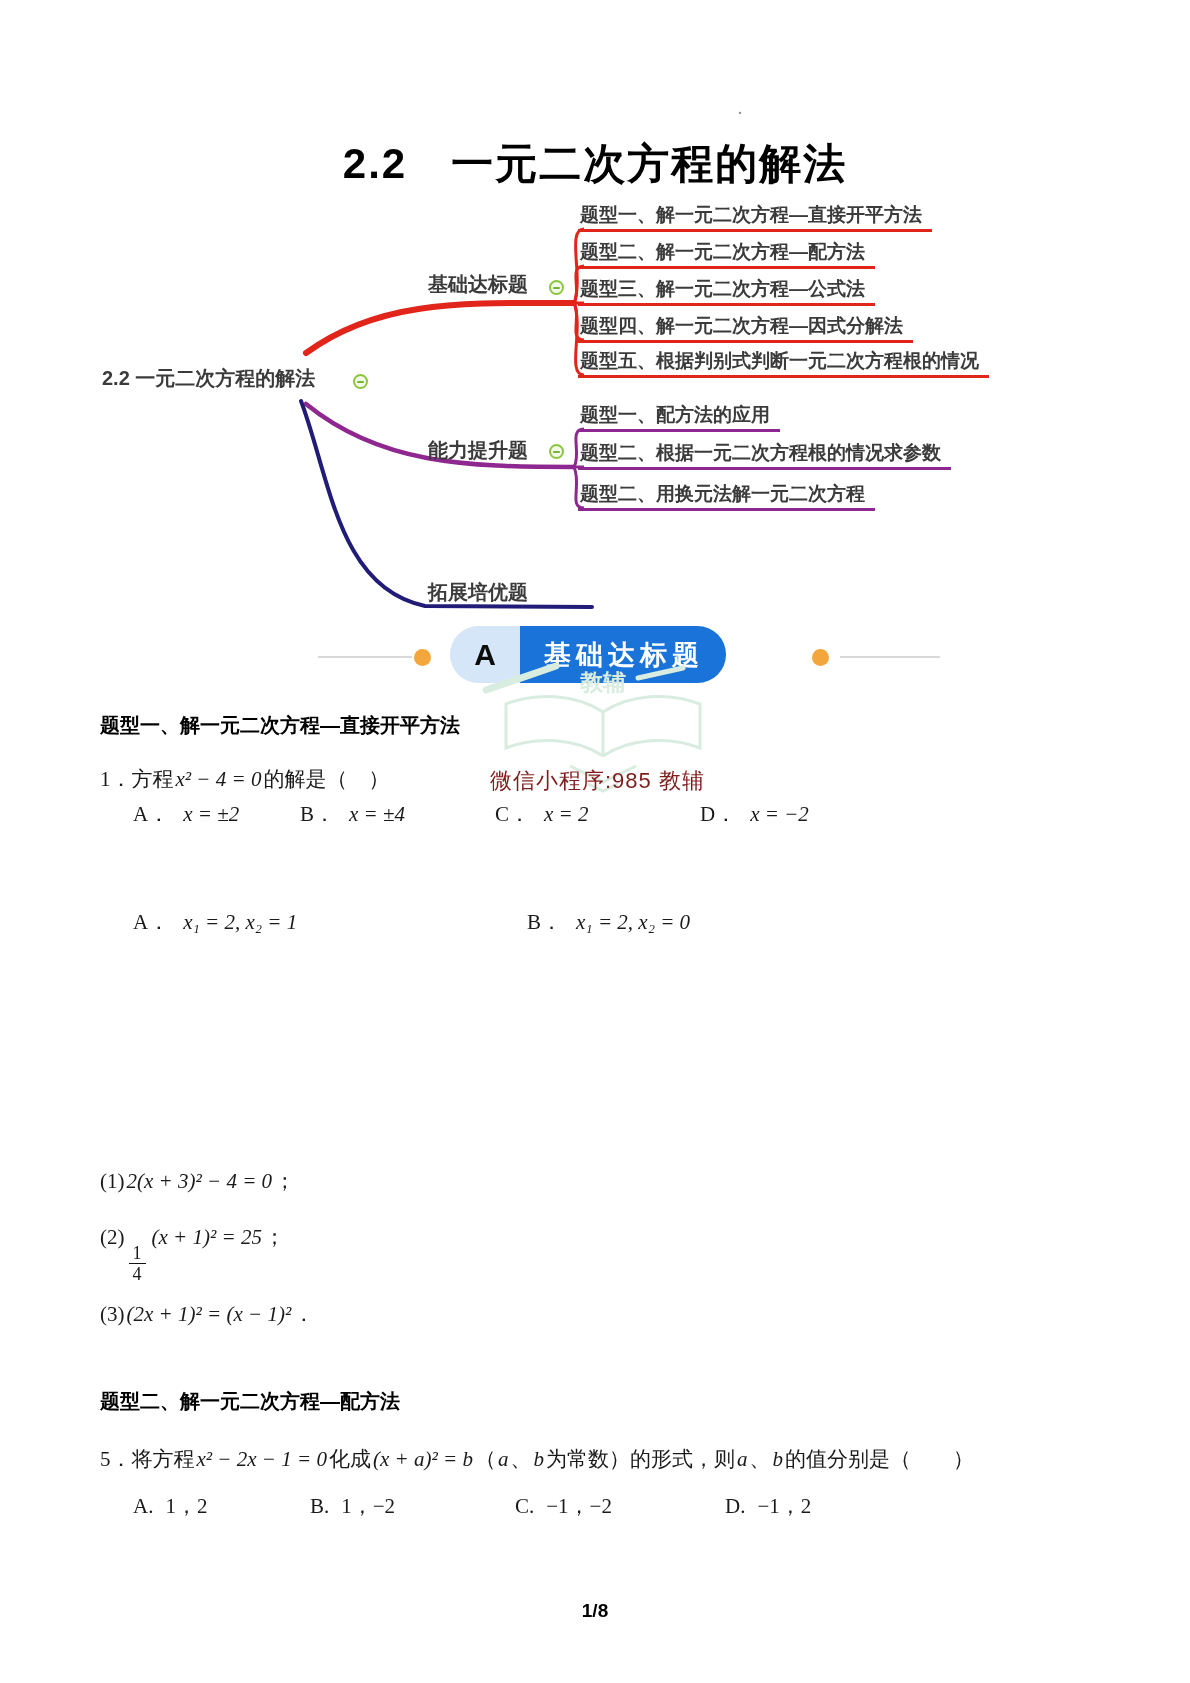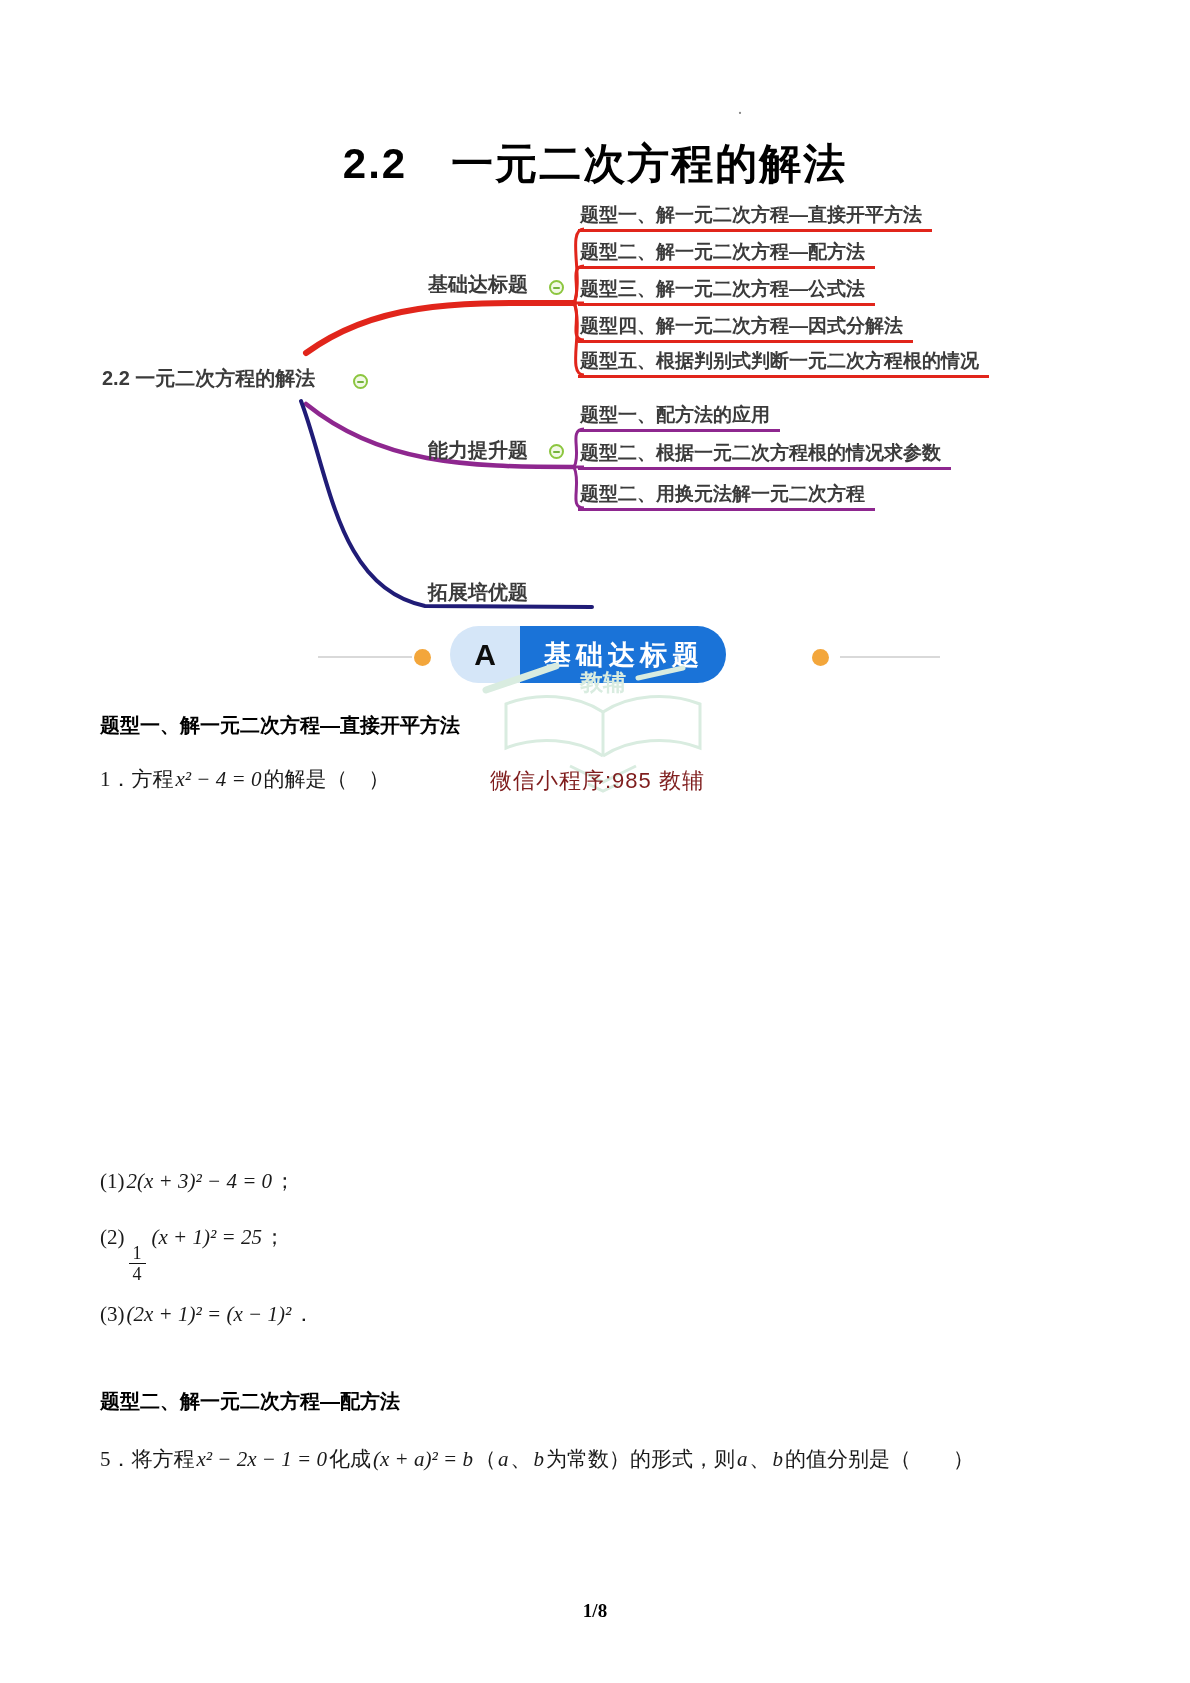--- a/index.html
+++ b/index.html
@@ -46,21 +46,21 @@
   .blank{display:inline-block;width:126px;border-bottom:2px solid #111;height:1em;
          vertical-align:baseline;margin:0 2px;}
   .frac{display:inline-flex;flex-direction:column;align-items:center;vertical-align:-15px;
         margin:0 4px;font-family:"Liberation Serif",serif;}
   .fnum{display:block;font-size:18px;line-height:1.05;padding:0 4px;}
   .fden{display:block;font-size:18px;line-height:1.2;border-top:1.6px solid #111;padding:0 4px;}
   .opt-row{position:absolute;left:0;width:100%;height:32px;}
   .opt{position:absolute;font-size:21px;white-space:nowrap;}
   .opt .lab{font-family:"Liberation Serif",serif;margin-right:12px;}
   .footer{position:absolute;top:1600px;left:0;width:100%;text-align:center;
-          font-weight:bold;font-size:19px;font-family:Liberation Serif, serif;color:#000;}
+          font-weight:bold;font-size:19px;font-family:Liberation Sans, sans-serif;color:#000;}
 </style>
 </head>
 <body>
 
 <div class="page">
 
   <h1 class="title">2.2　一元二次方程的解法</h1>
   <div class="stray">·</div>
 
   <div>
@@ -122,28 +122,44 @@
     <path d="M135 56 C162 38 202 36 232 48 L232 92 C202 80 162 82 135 100" stroke="#d9ece0" stroke-width="3"></path>
     <path d="M135 56 L135 100" stroke="#d9ece0" stroke-width="3"></path>
     <path d="M102 110 L135 126 L168 110" stroke="#d9ece0" stroke-width="3"></path>
     <path d="M120 128 L135 135 L150 128" stroke="#d9ece0" stroke-width="3"></path>
   </svg>
   <div class="wm-caption">微信小程序:985 教辅</div>
 
   <h2 class="heading" style="top:712px">题型一、解一元二次方程—直接开平方法</h2>
 
   <div class="q" style="top:750px"><span class="cn">1．方程</span><span class="math">x² − 4 = 0</span><span class="cn">的解是（　）</span></div>
+  <div class="opt-row" style="top:800px">
+    <span class="opt" style="left:133px"><span class="lab">A．</span><span class="math">x = ±2</span></span>
+    <span class="opt" style="left:300px"><span class="lab">B．</span><span class="math">x = ±4</span></span>
+    <span class="opt" style="left:495px"><span class="lab">C．</span><span class="math">x = 2</span></span>
+    <span class="opt" style="left:700px"><span class="lab">D．</span><span class="math">x = −2</span></span>
+  </div>
 
+  <div class="opt-row" style="top:908px">
+    <span class="opt" style="left:133px"><span class="lab">A．</span><span class="math">x₁ = 2, x₂ = 1</span></span>
+    <span class="opt" style="left:527px"><span class="lab">B．</span><span class="math">x₁ = 2, x₂ = 0</span></span>
+  </div>
 
 
   <div class="q" style="top:1152px"><span class="cn">(1)</span><span class="math">2(x + 3)² − 4 = 0</span><span class="cn">；</span></div>
   <div class="q" style="top:1208px"><span class="cn">(2)</span><span class="frac">
         <span class="fnum">1</span>
         <span class="fden">4</span>
       </span><span class="math">(x + 1)² = 25</span><span class="cn">；</span></div>
   <div class="q" style="top:1285px"><span class="cn">(3)</span><span class="math">(2x + 1)² = (x − 1)²</span><span class="cn">．</span></div>
 
   <h2 class="heading" style="top:1388px">题型二、解一元二次方程—配方法</h2>
 
   <div class="q" style="top:1430px"><span class="cn">5．将方程</span><span class="math">x² − 2x − 1 = 0</span><span class="cn">化成</span><span class="math">(x + a)² = b</span><span class="cn">（</span><span class="math">a</span><span class="cn">、</span><span class="math">b</span><span class="cn">为常数）的形式，则</span><span class="math">a</span><span class="cn">、</span><span class="math">b</span><span class="cn">的值分别是（　　）</span></div>
+  <div class="opt-row" style="top:1492px">
+    <span class="opt" style="left:133px"><span class="lab">A.</span><span class="cn">1，2</span></span>
+    <span class="opt" style="left:310px"><span class="lab">B.</span><span class="cn">1，−2</span></span>
+    <span class="opt" style="left:515px"><span class="lab">C.</span><span class="cn">−1，−2</span></span>
+    <span class="opt" style="left:725px"><span class="lab">D.</span><span class="cn">−1，2</span></span>
+  </div>
 
   <div class="footer">1/8</div>
 </div>
 
 </body></html>

